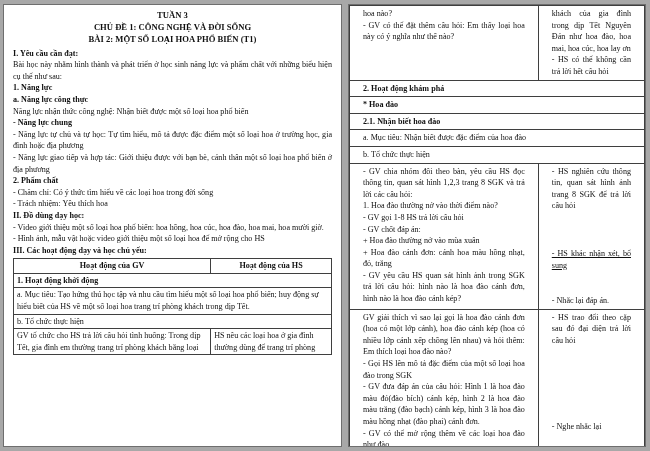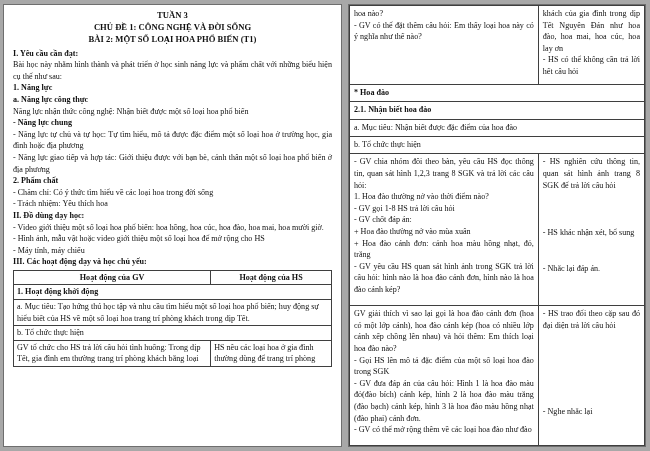--- a/index.html
+++ b/index.html
@@ -19,22 +19,22 @@
   .b{font-weight:bold;}
   table{border-collapse:collapse;width:100%;table-layout:fixed;}
   .ltable{margin-top:2px;}
   .ltable th,.ltable td,.rtable td{
     border:1px solid #3f3f3f;
     font-size:8.1px;line-height:11.6px;
     padding:1px 3px;vertical-align:top;text-align:left;
   }
   .ltable th{text-align:center;font-weight:bold;}
   .rtable{height:100%;}
-  .rtable td{padding:2px 4px;}
-  .mt36{margin-top:36px;}
+  .rtable td{padding:2px 13px;}
+  .mt36{margin-top:36px;text-decoration:underline;}
   .mt24{margin-top:24px;}
   .mt75{margin-top:75px;}
 </style>
 </head>
 <body>
 
 <div class="desk">
 
   <div class="page page-left">
     <div class="titleblock">
@@ -50,21 +50,20 @@
     <p>Năng lực nhận thức công nghệ: Nhận biết được một số loại hoa phổ biến</p>
     <p class="b">- Năng lực chung</p>
     <p>- Năng lực tự chủ và tự học: Tự tìm hiểu, mô tả được đặc điểm một số loại hoa ở trường học, gia đình hoặc địa phương</p>
     <p>- Năng lực giao tiếp và hợp tác: Giới thiệu được với bạn bè, cánh thân một số loại hoa phổ biến ở địa phương</p>
     <p class="b">2. Phẩm chất</p>
     <p>- Chăm chỉ: Có ý thức tìm hiểu về các loại hoa trong đời sống</p>
     <p>- Trách nhiệm: Yêu thích hoa</p>
     <p class="b">II. Đồ dùng dạy học:</p>
     <p>- Video giới thiệu một số loại hoa phổ biến: hoa hồng, hoa cúc, hoa đào, hoa mai, hoa mười giờ.</p>
     <p>- Hình ảnh, mẫu vật hoặc video giới thiệu một số loại hoa để mở rộng cho HS</p>
-    <p>- Máy tính, máy chiếu</p>
     <p class="b">III. Các hoạt động dạy và học chủ yếu:</p>
 
     <table class="ltable">
       <colgroup>
           <col style="width:62%">
           <col style="width:38%">
         </colgroup>
       <tbody>
           <tr>
         <th>Hoạt động của GV</th>
@@ -99,20 +98,23 @@
         <td>
           <p>hoa nào?</p>
           <p>- GV có thể đặt thêm câu hỏi: Em thấy loại hoa này có ý nghĩa như thế nào?</p>
         </td>
         <td>
           <p>khách của gia đình trong dịp Tết Nguyên Đán như hoa đào, hoa mai, hoa cúc, hoa lay ơn</p>
           <p>- HS có thể không cần trả lời hết câu hỏi</p>
         </td>
       </tr>
 
+      <tr>
+        <td colspan="2" class="b">2. Hoạt động khám phá</td>
+      </tr>
       <tr>
         <td colspan="2" class="b">* Hoa đào</td>
       </tr>
       <tr>
         <td colspan="2" class="b">2.1. Nhận biết hoa đào</td>
       </tr>
       <tr>
         <td colspan="2">a. Mục tiêu: Nhận biết được đặc điểm của hoa đào</td>
       </tr>
       <tr>

